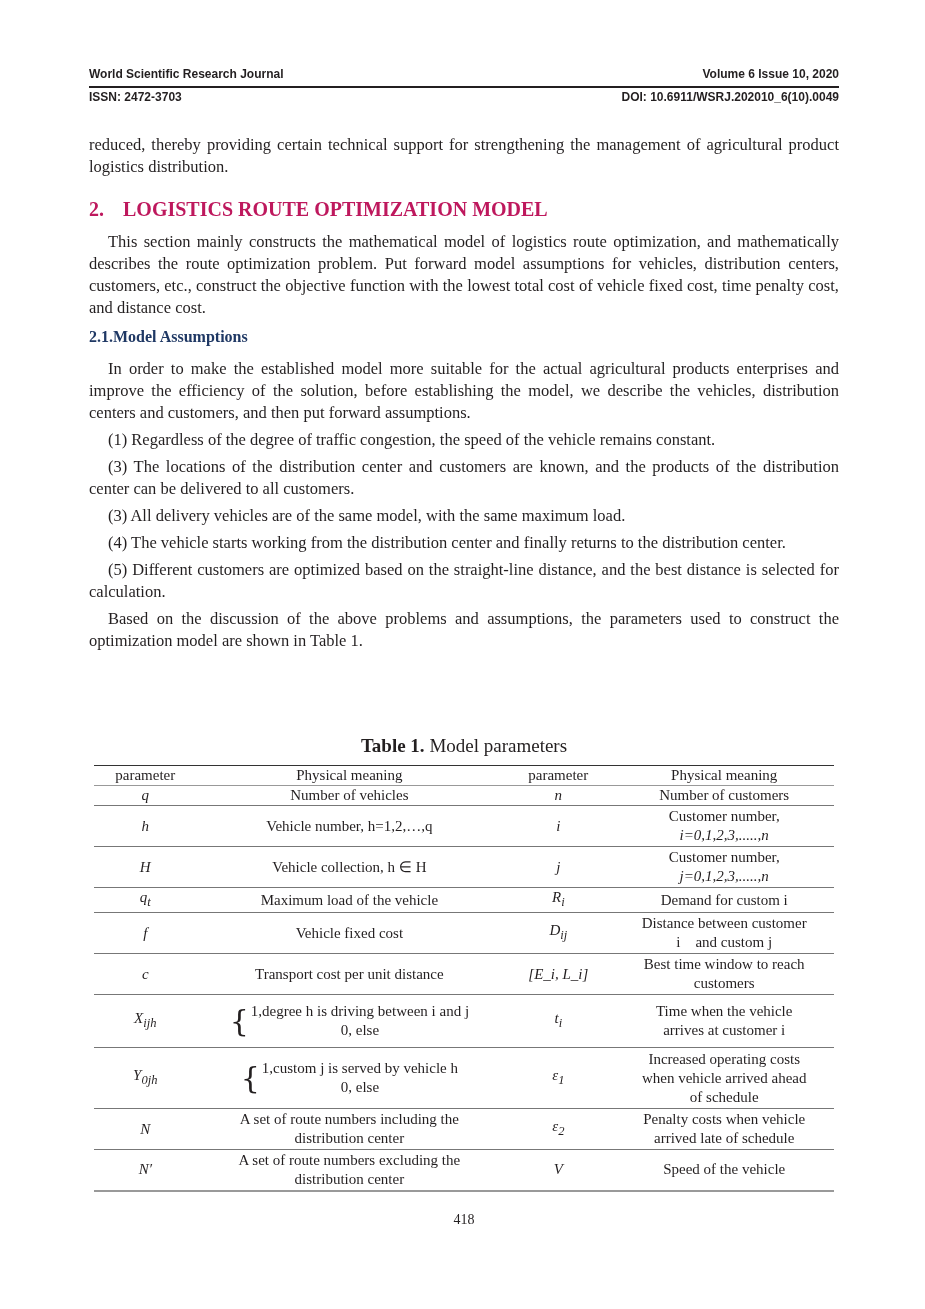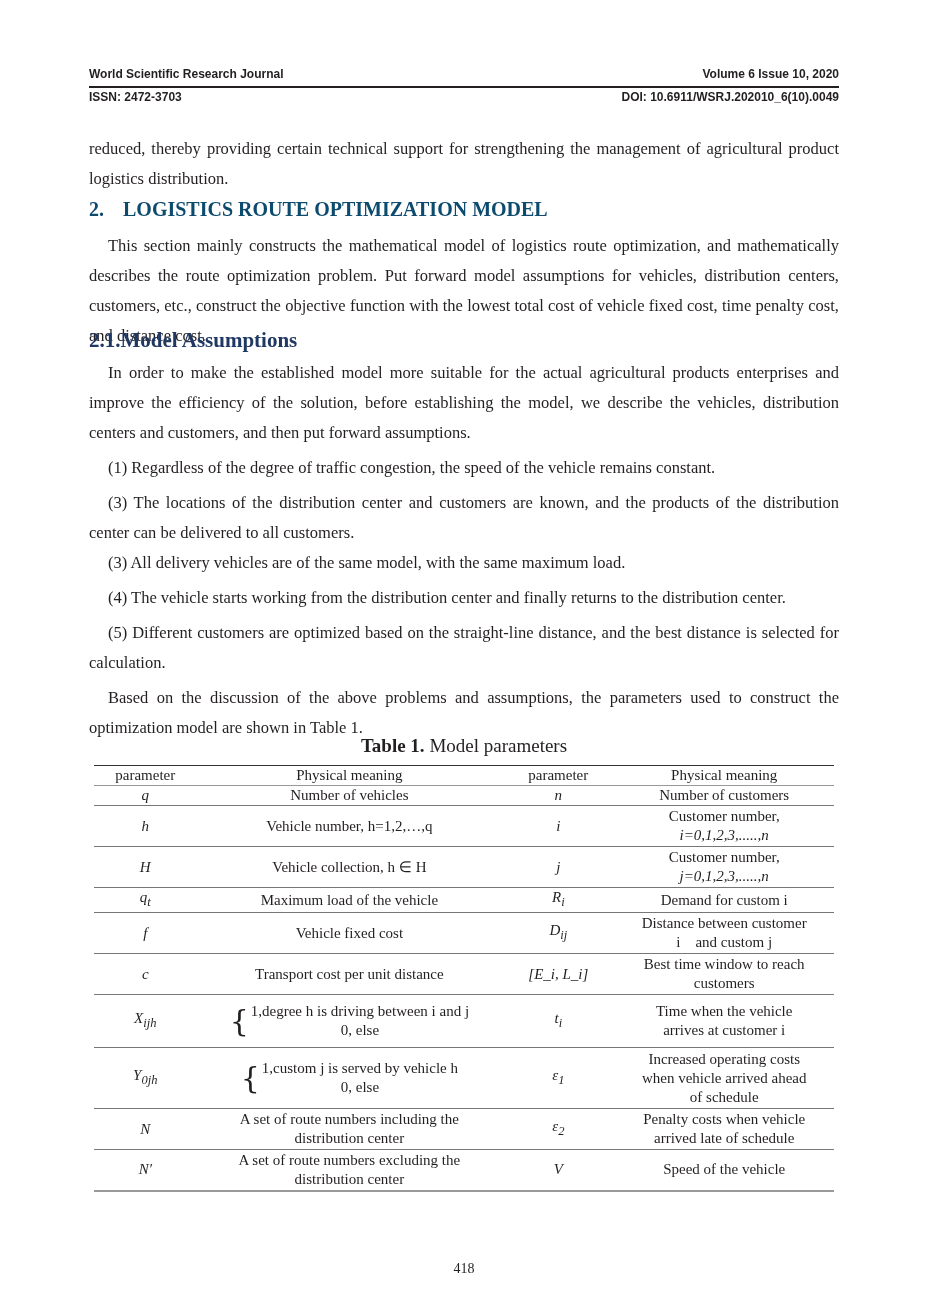--- a/index.html
+++ b/index.html
@@ -2,37 +2,37 @@
 <html><head>
 <meta charset="utf-8">
 <style>
   html, body { margin: 0; padding: 0; background: #ffffff; }
   body { width: 925px; height: 1309px; position: relative; font-family: "Liberation Serif", serif; color: #231f20; }
   .page { position: absolute; left: 89px; top: 0; width: 750px; }
   .hdr-row { display: flex; justify-content: space-between; font-family: "Liberation Sans", sans-serif; font-weight: bold; font-size: 12px; }
   .hdr1 { position: absolute; top: 67px; left: 0; width: 750px; }
   .hdr-line { position: absolute; top: 86px; left: 0; width: 750px; height: 2px; background: #231f20; }
   .hdr2 { position: absolute; top: 90px; left: 0; width: 750px; }
-  p.body { margin: 0; font-size: 16.5px; line-height: 30px; text-align: justify; }
+  p.body { margin: 0; font-size: 16.5px; line-height: 22px; text-align: justify; }
   p.indent { text-indent: 19px; }
-  .sec-title { color: #0c4a6e; font-weight: bold; font-size: 20px; }
-  .sub-title { color: #1f3864; font-weight: bold; font-size: 21px; }
+  .sec-title { color: #be185d; font-weight: bold; font-size: 20px; }
+  .sub-title { color: #1f3864; font-weight: bold; font-size: 16px; }
   .abs { position: absolute; left: 0; width: 750px; }
   .caption { text-align: center; font-size: 19px; }
   table { border-collapse: collapse; width: 740px; font-size: 15px; line-height: 19px; }
   td, th { text-align: center; padding: 0 2px; font-weight: normal; vertical-align: middle; }
   tr { border-bottom: 1px solid #777; }
   thead tr { border-top: 1px solid #333; border-bottom: 1.5px solid #999; }
   tbody tr:last-child { border-bottom: 2px solid #999; }
   .c1 { width: 100px; } .c2 { width: 310px; } .c3 { width: 110px; } .c4 { width: 220px; }
   i, .math { font-style: italic; }
   .brace { display: inline-flex; align-items: center; }
   .brace-glyph { font-size: 30px; line-height: 30px; margin-right: 2px; font-family: "DejaVu Serif", serif; }
   .brace-lines { display: inline-block; text-align: center; }
-  .page-num { position: absolute; top: 1261px; left: 0; width: 750px; text-align: center; font-size: 14px; }
+  .page-num { position: absolute; top: 1212px; left: 0; width: 750px; text-align: center; font-size: 14px; }
 </style>
 </head>
 <body>
 
 <div class="page">
 
   <div class="hdr-row hdr1">
     <span>World Scientific Research Journal</span>
     <span>Volume 6 Issue 10, 2020</span>
   </div>
@@ -52,21 +52,21 @@
   <p class="body indent abs" style="top:231px;">This section mainly constructs the mathematical model of logistics route optimization, and mathematically describes the route optimization problem. Put forward model assumptions for vehicles, distribution centers, customers, etc., construct the objective function with the lowest total cost of vehicle fixed cost, time penalty cost, and distance cost.</p>
 
   <div class="abs sub-title" style="top:328px;">
     <span>2.1.</span><span>Model Assumptions</span>
   </div>
 
   <div class="abs" style="top:358px;">
     <p class="body indent">In order to make the established model more suitable for the actual agricultural products enterprises and improve the efficiency of the solution, before establishing the model, we describe the vehicles, distribution centers and customers, and then put forward assumptions.</p>
     <p class="body indent" style="margin-top:5px;">(1) Regardless of the degree of traffic congestion, the speed of the vehicle remains constant.</p>
     <p class="body indent" style="margin-top:5px;">(3) The locations of the distribution center and customers are known, and the products of the distribution center can be delivered to all customers.</p>
-    <p class="body indent" style="">(3) All delivery vehicles are of the same model, with the same maximum load.</p>
+    <p class="body indent" style="margin-top:5px;">(3) All delivery vehicles are of the same model, with the same maximum load.</p>
     <p class="body indent" style="margin-top:5px;">(4) The vehicle starts working from the distribution center and finally returns to the distribution center.</p>
     <p class="body indent" style="margin-top:5px;">(5) Different customers are optimized based on the straight-line distance, and the best distance is selected for calculation.</p>
     <p class="body indent" style="margin-top:5px;">Based on the discussion of the above problems and assumptions, the parameters used to construct the optimization model are shown in Table 1.</p>
   </div>
 
   <div class="abs caption" style="top:735px;">
     <b>Table 1.</b>
     <span>Model parameters</span>
   </div>
 

